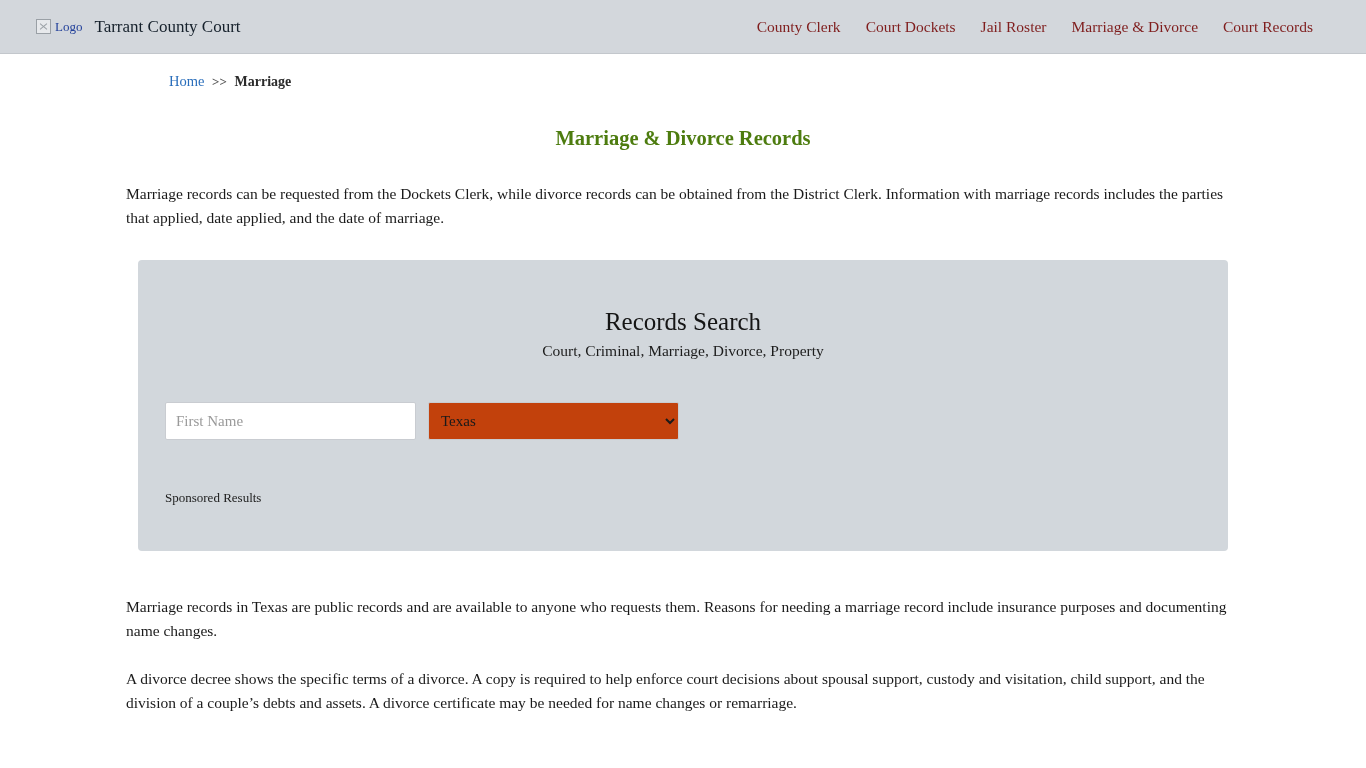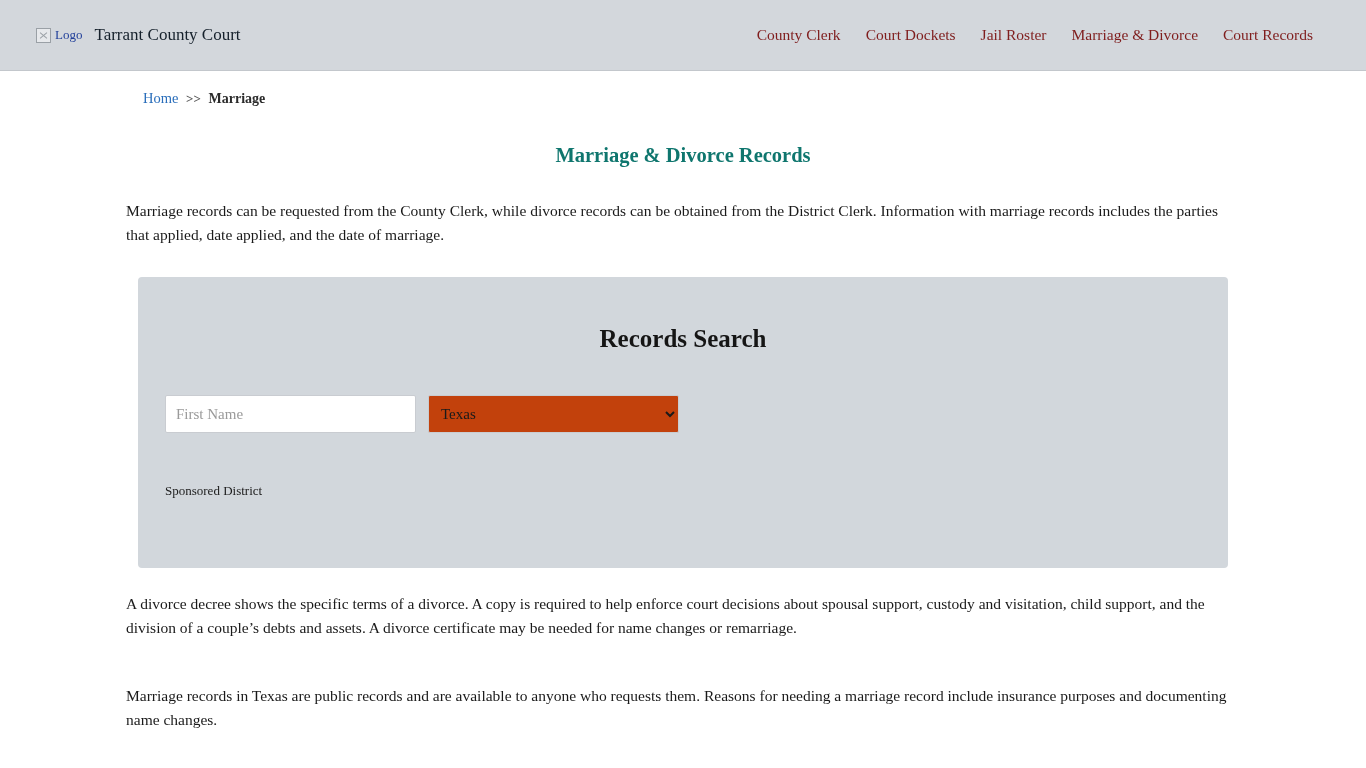--- a/index.html
+++ b/index.html
@@ -10,21 +10,21 @@
     width: 1366px;
     height: 768px;
     background: #ffffff;
     font-family: "Liberation Serif", serif;
     color: #1a1a1a;
     overflow: hidden;
   }
 
   
   .site-header {
-    height: 71px;
+    height: 54px;
     background: #d3d7dc;
     border-bottom: 1px solid #c3c7cc;
     display: flex;
     align-items: center;
     padding: 0 53px 0 36px;
     box-sizing: border-box;
   }
   .brand {
     display: flex;
     align-items: center;
@@ -79,21 +79,21 @@
     white-space: nowrap;
   }
 
   
   .content {
     padding: 0 126px;
     box-sizing: border-box;
   }
   .breadcrumb {
     margin-top: 19px;
-    margin-left: 17px;
+    margin-left: 43px;
     font-size: 14.5px;
     color: #333;
   }
   .breadcrumb a {
     color: #2a6ebb;
     text-decoration: none;
   }
   .breadcrumb .sep {
     color: #555;
     margin: 0 4px;
@@ -104,21 +104,21 @@
     color: #2b2b2b;
     font-weight: bold;
     font-size: 14px;
   }
 
   h1.page-title {
     text-align: center;
     font-size: 20.5px;
     margin: 37px 0 0 0;
     font-weight: bold;
-    color: #0f766e;
+    color: #4d7c0f;
   }
 
   p.body-text {
     font-size: 15.5px;
     line-height: 1.55;
     margin: 32px 0 0 0;
     color: #1a1a1a;
     text-align: left;
   }
   p.body-text.after-box { margin-top: 44px; }
@@ -133,21 +133,21 @@
     border-radius: 4px;
     padding: 26px 27px 26px 27px;
     box-sizing: border-box;
     height: 291px;
   }
   .search-title {
     text-align: center;
     font-size: 25px;
     color: #151515;
     margin: 22px 0 0 0;
-    font-weight: bold;
+    font-weight: normal;
   }
   .search-sub {
     text-align: center;
     font-size: 15.5px;
     color: #1c1c1c;
     margin: 6px 0 0 0;
   }
   .search-row {
     display: flex;
     gap: 12px;
@@ -221,31 +221,32 @@
 <div class="content">
 
   <div class="breadcrumb">
     <a href="#">Home</a>
     <span class="sep">&gt;&gt;</span>
     <span class="current">Marriage</span>
   </div>
 
   <h1 class="page-title">Marriage &amp; Divorce Records</h1>
 
-  <p class="body-text">Marriage records can be requested from the County Clerk, while divorce records can be obtained from the District Clerk. Information with marriage records includes the parties that applied, date applied, and the date of marriage.</p>
+  <p class="body-text">Marriage records can be requested from the Dockets Clerk, while divorce records can be obtained from the District Clerk. Information with marriage records includes the parties that applied, date applied, and the date of marriage.</p>
 
   <section class="search-card">
     <h2 class="search-title">Records Search</h2>
+    <div class="search-sub">Court, Criminal, Marriage, Divorce, Property</div>
 
     <div class="search-row">
       <input id="first-name" type="text" placeholder="First Name" style="">
       <select class="state-select">
         <option>Texas</option>
       </select>
     </div>
 
-    <div class="sponsored">Sponsored District</div>
+    <div class="sponsored">Sponsored Results</div>
   </section>
 
+  <p class="body-text after-box">Marriage records in Texas are public records and are available to anyone who requests them. Reasons for needing a marriage record include insurance purposes and documenting name changes.</p>
   <p class="body-text tight">A divorce decree shows the specific terms of a divorce. A copy is required to help enforce court decisions about spousal support, custody and visitation, child support, and the division of a couple’s debts and assets. A divorce certificate may be needed for name changes or remarriage.</p>
-  <p class="body-text after-box">Marriage records in Texas are public records and are available to anyone who requests them. Reasons for needing a marriage record include insurance purposes and documenting name changes.</p>
 
 </div>
 
 </body></html>

